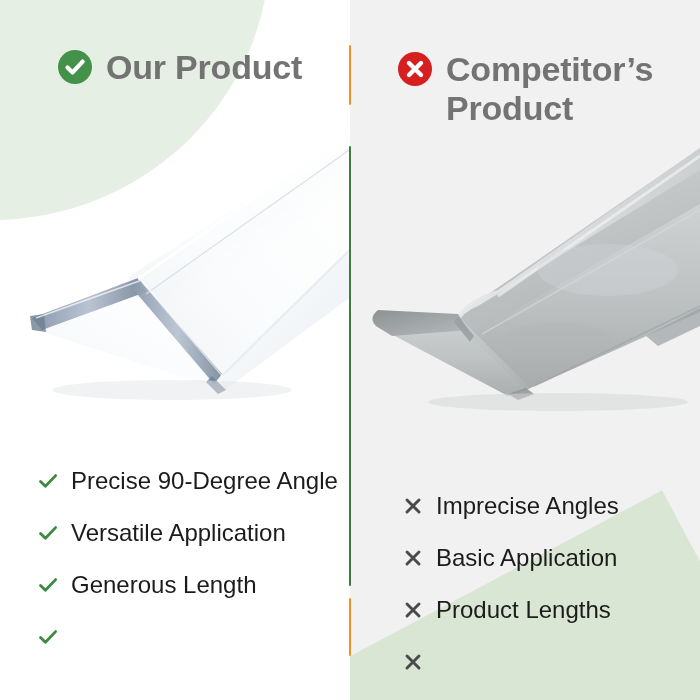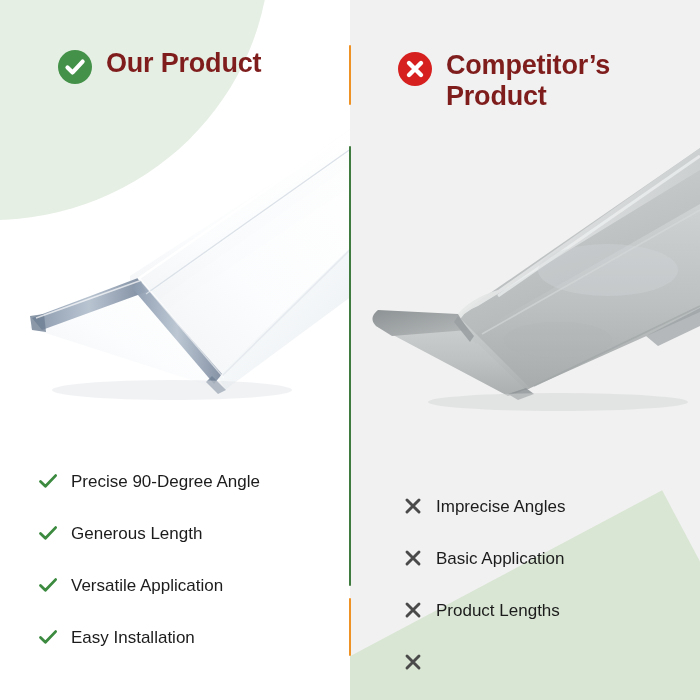--- a/index.html
+++ b/index.html
@@ -34,36 +34,36 @@
   .div-orange-bottom{top:598px;height:58px;background:#ef9226;}
 
   
   .header{position:absolute;display:flex;align-items:flex-start;gap:14px;}
   .header-left{left:58px;top:48px;}
   .badge{flex:0 0 auto;width:34px;height:34px;border-radius:50%;position:relative;margin-top:2px;}
   .badge-ok{background:#44924a;}
   .badge-bad{background:#d6201f;}
   .badge svg{position:absolute;left:0;top:0;}
   .header-title{
-    font-size:27px;font-weight:bold;color:#7f1d1d;line-height:1.16;
+    font-size:34px;font-weight:bold;color:#737373;line-height:1.16;
     letter-spacing:-0.2px;white-space:pre-line;
   }
 
   
   .product{position:absolute;}
   .product-left{left:22px;top:128px;width:330px;height:290px;}
   .product-right{left:358px;top:130px;width:342px;height:292px;}
   .product svg{display:block;}
 
   
   .features{position:absolute;}
   .features-left{left:38px;top:455px;width:300px;}
   .feature-item{display:flex;align-items:center;gap:13px;height:52px;}
   .feature-icon{flex:0 0 auto;width:20px;height:20px;}
-  .feature-text{font-size:17px;color:#1c1c1c;line-height:1;white-space:nowrap;}
+  .feature-text{font-size:24px;color:#1c1c1c;line-height:1;white-space:nowrap;}
 </style>
 </head>
 <body>
 
 <div class="canvas">
 
   <div class="panel panel-left">
     <div class="green-tl"></div>
 
     <div class="product product-left">
@@ -133,37 +133,36 @@
           </svg>
         </span>
         <span class="feature-text">Precise 90-Degree Angle</span>
       </div>
       <div class="feature-item">
         <span class="feature-icon">
           <svg width="20" height="20" viewBox="0 0 20 20">
             <path d="M2.5 10.5 L7.4 15.3 L17.6 4.6" stroke="#3b8a3f" stroke-width="2.8" stroke-linecap="round" stroke-linejoin="round" fill="none"></path>
           </svg>
         </span>
+        <span class="feature-text">Versatile Application</span>
+      </div>
+      <div class="feature-item">
+        <span class="feature-icon">
+          <svg width="20" height="20" viewBox="0 0 20 20">
+            <path d="M2.5 10.5 L7.4 15.3 L17.6 4.6" stroke="#3b8a3f" stroke-width="2.8" stroke-linecap="round" stroke-linejoin="round" fill="none"></path>
+          </svg>
+        </span>
         <span class="feature-text">Generous Length</span>
       </div>
       <div class="feature-item">
         <span class="feature-icon">
           <svg width="20" height="20" viewBox="0 0 20 20">
             <path d="M2.5 10.5 L7.4 15.3 L17.6 4.6" stroke="#3b8a3f" stroke-width="2.8" stroke-linecap="round" stroke-linejoin="round" fill="none"></path>
           </svg>
         </span>
-        <span class="feature-text">Versatile Application</span>
-      </div>
-      <div class="feature-item">
-        <span class="feature-icon">
-          <svg width="20" height="20" viewBox="0 0 20 20">
-            <path d="M2.5 10.5 L7.4 15.3 L17.6 4.6" stroke="#3b8a3f" stroke-width="2.8" stroke-linecap="round" stroke-linejoin="round" fill="none"></path>
-          </svg>
-        </span>
-        <span class="feature-text">Easy Installation</span>
       </div>
     </div>
   </div>
 
   <div class="panel panel-right">
     <div class="green-br"></div>
 
     <div class="product product-right" style="left:8px;top:130px;">
       <svg width="342" height="292" viewBox="0 0 342 292">
         <defs>

